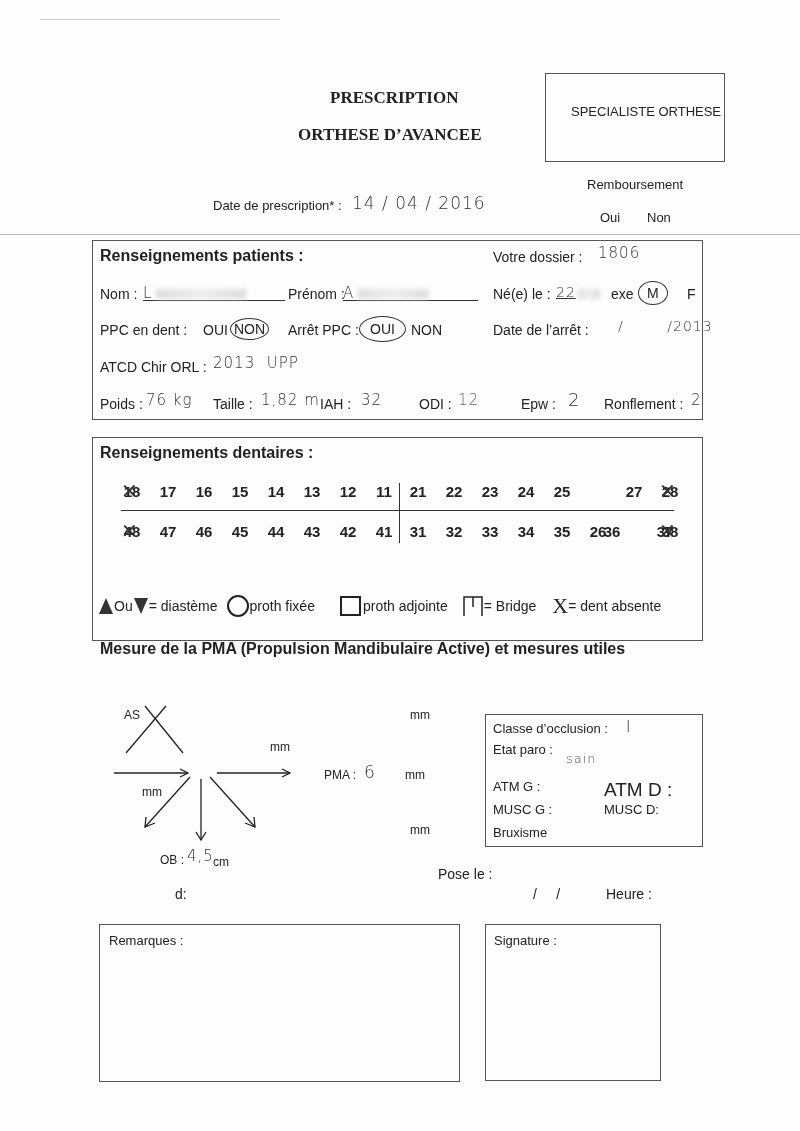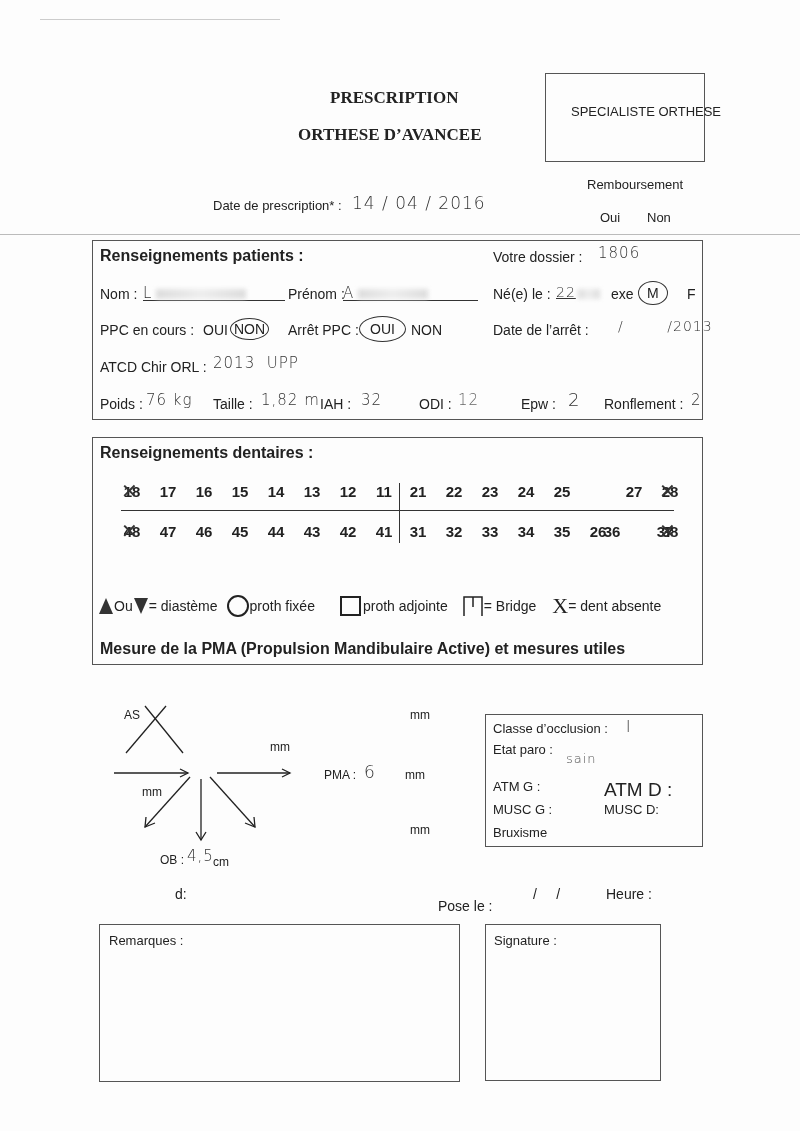--- a/index.html
+++ b/index.html
@@ -18,21 +18,21 @@
 </style>
 </head>
 <body>
 
 <div class="abs" style="left:40px;top:19px;width:240px;height:1px;background:#ccc;"></div>
 <div class="abs" style="left:0;top:234px;width:800px;height:1px;background:#bbb;"></div>
 
 <div class="abs serif" style="left:330px;top:88px;font-size:17px;">PRESCRIPTION</div>
 <div class="abs serif" style="left:298px;top:125px;font-size:17px;">ORTHESE D’AVANCEE</div>
 
-<div class="box" style="left:545px;top:73px;width:160px;height:89px;">
+<div class="box" style="left:545px;top:73px;width:180px;height:89px;">
   <div class="lbl" style="left:25px;top:30px;font-size:13px;">SPECIALISTE ORTHESE</div>
 </div>
 
 <div class="lbl" style="left:213px;top:198px;font-size:13px;">Date de prescription* :</div>
 <div class="lbl hand" style="left:352px;top:193px;font-size:17px;">14 / 04 / 2016</div>
 
 <div class="lbl" style="left:587px;top:177px;font-size:13px;">Remboursement</div>
 <div class="lbl" style="left:600px;top:210px;font-size:13px;">Oui</div>
 <div class="lbl" style="left:647px;top:210px;font-size:13px;">Non</div>
 
@@ -53,21 +53,21 @@
   </div>
   <div class="lbl" style="left:400px;top:45px;">Né(e) le :</div>
   <div class="lbl hand" style="left:463px;top:43px;font-size:14px;text-decoration:underline;">22</div>
   <span class="blur abs" style="left:485px;top:48px;width:22px;"></span>
   <div class="lbl" style="left:518px;top:45px;">exe</div>
   <div class="lbl" style="left:545px;top:40px;">
     <span class="circ" style="padding:3px 8px;">M</span>
   </div>
   <div class="lbl" style="left:594px;top:45px;">F</div>
 
-  <div class="lbl" style="left:7px;top:81px;">PPC en cours :</div>
+  <div class="lbl" style="left:7px;top:81px;">PPC en dent :</div>
   <div class="lbl" style="left:110px;top:81px;">OUI</div>
   <div class="lbl" style="left:137px;top:77px;">
     <span class="circ" style="padding:2px 3px;">NON</span>
   </div>
   <div class="lbl" style="left:195px;top:81px;">Arrêt PPC :</div>
   <div class="lbl" style="left:266px;top:75px;">
     <span class="circ" style="padding:4px 10px;">OUI</span>
   </div>
   <div class="lbl" style="left:318px;top:81px;">NON</div>
   <div class="lbl" style="left:400px;top:81px;">Date de l’arrêt :</div>
@@ -83,21 +83,21 @@
   <div class="lbl" style="left:227px;top:155px;">IAH :</div>
   <div class="lbl hand" style="left:268px;top:150px;font-size:15px;">32</div>
   <div class="lbl" style="left:326px;top:155px;">ODI :</div>
   <div class="lbl hand" style="left:365px;top:150px;font-size:15px;color:#666;">12</div>
   <div class="lbl" style="left:428px;top:155px;">Epw :</div>
   <div class="lbl hand" style="left:475px;top:148px;font-size:18px;">2</div>
   <div class="lbl" style="left:511px;top:155px;">Ronflement :</div>
   <div class="lbl hand" style="left:598px;top:150px;font-size:15px;">2</div>
 </div>
 
-<div class="box" style="left:92px;top:437px;width:611px;height:228px;">
+<div class="box" style="left:92px;top:437px;width:611px;height:204px;">
   <div class="h2" style="left:7px;top:6px;">Renseignements dentaires :</div>
   <div id="teeth">
       <div class="tooth struck" style="left: 24px; top: 45px;">18</div>
       <div class="tooth" style="left: 60px; top: 45px;">17</div>
       <div class="tooth" style="left: 96px; top: 45px;">16</div>
       <div class="tooth" style="left: 132px; top: 45px;">15</div>
       <div class="tooth" style="left: 168px; top: 45px;">14</div>
       <div class="tooth" style="left: 204px; top: 45px;">13</div>
       <div class="tooth" style="left: 240px; top: 45px;">12</div>
       <div class="tooth" style="left: 276px; top: 45px;">11</div>
@@ -191,21 +191,21 @@
   <div class="lbl" style="left:7px;top:27px;font-size:13px;">Etat paro :</div>
   <div class="lbl hand" style="left:80px;top:24px;font-size:13px;color:#555;margin-top:12px;">sain</div>
   <div class="lbl" style="left:7px;top:64px;font-size:13px;">ATM G :</div>
   <div class="lbl" style="left:118px;top:64px;font-size:19px;">ATM D :</div>
   <div class="lbl" style="left:7px;top:87px;font-size:13px;">MUSC G :</div>
   <div class="lbl" style="left:118px;top:87px;font-size:13px;">MUSC D:</div>
   <div class="lbl" style="left:7px;top:110px;font-size:13px;">Bruxisme</div>
 </div>
 
 <div class="lbl" style="left:175px;top:886px;">d:</div>
-<div class="lbl" style="left:438px;top:898px;">Pose le :</div>
+<div class="lbl" style="left:438px;top:866px;">Pose le :</div>
 <div class="lbl" style="left:533px;top:886px;white-space:pre;">/     /</div>
 <div class="lbl" style="left:606px;top:886px;">Heure :</div>
 
 <div class="box" style="left:99px;top:924px;width:361px;height:158px;">
   <div class="lbl" style="left:9px;top:8px;font-size:13px;">Remarques :</div>
 </div>
 <div class="box" style="left:485px;top:924px;width:176px;height:157px;">
   <div class="lbl" style="left:8px;top:8px;font-size:13px;">Signature :</div>
 </div>
 

